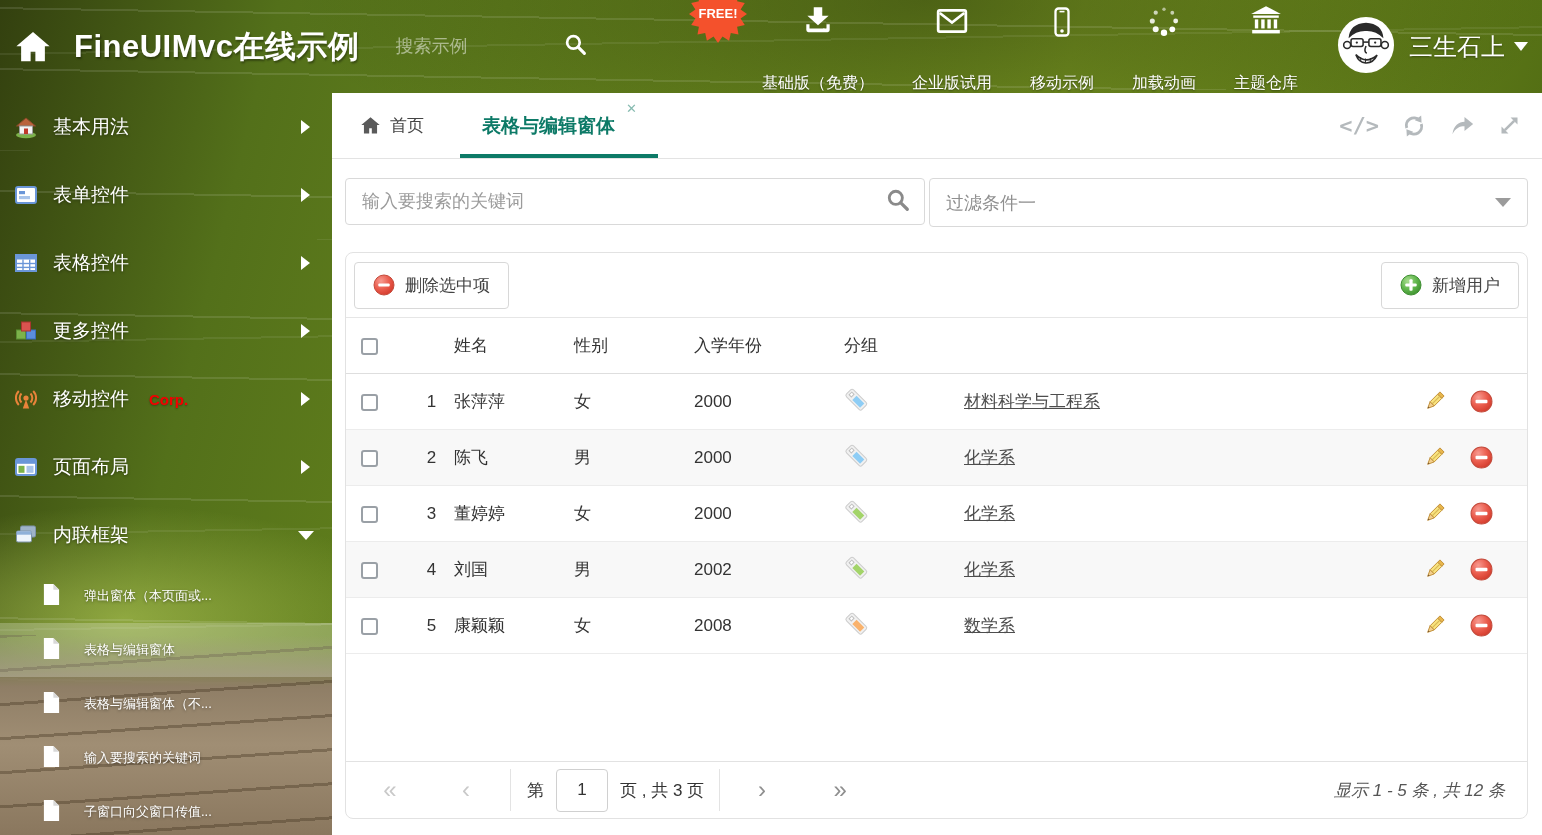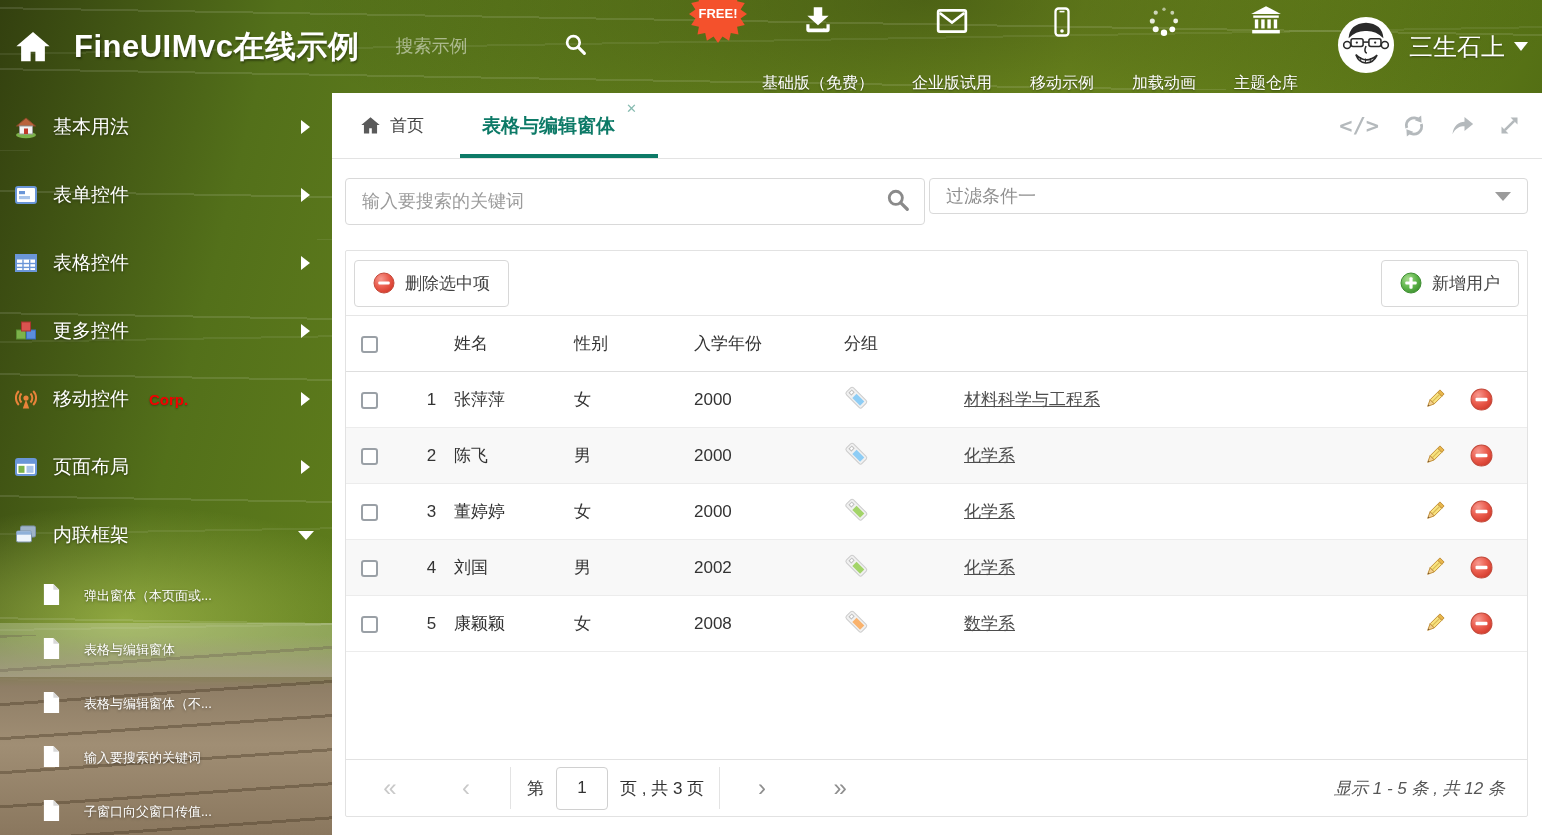--- a/index.html
+++ b/index.html
@@ -69,27 +69,27 @@
   .tab-tools{position:absolute;right:20px;display:flex;align-items:center;gap:22px;}
   .tool{cursor:pointer;display:flex;align-items:center;}
   .code-glyph{font-family:"DejaVu Sans Mono",monospace;font-size:22px;font-weight:bold;color:#b4b9bc;}
   .content{padding:19px 14px 0 13px;height:calc(100% - 66px);}
   
   .filter-row{display:flex;gap:4px;}
   .search-box{flex:0 0 580px;height:47px;border:1px solid #d9d9d9;border-radius:4px;
     display:flex;align-items:center;padding:0 14px;background:#fff;}
   .search-box input{flex:1;border:none;outline:none;font-size:18px;color:#333;font-family:inherit;}
   .search-box input::placeholder{color:#9b9b9b;}
-  .filter-select{flex:1;height:36px;border:1px solid #d9d9d9;border-radius:4px;display:flex;
+  .filter-select{flex:1;height:49px;border:1px solid #d9d9d9;border-radius:4px;display:flex;
     align-items:center;padding:0 16px;cursor:pointer;background:#fff;}
   .filter-select .fval{flex:1;font-size:18px;color:#8f8f8f;}
   .sel-caret{width:0;height:0;border-left:8px solid transparent;border-right:8px solid transparent;
     border-top:9px solid #9b9b9b;}
   
-  .grid-panel{margin-top:25px;height:567px;border:1px solid #e2e2e2;border-radius:2px;
+  .grid-panel{margin-top:25px;height:567px;border:1px solid #e2e2e2;border-radius:8px;
     display:flex;flex-direction:column;background:#fff;}
   .panel-toolbar{height:65px;display:flex;align-items:center;justify-content:space-between;
     padding:0 8px;border-bottom:1px solid #e6e6e6;}
   .btn{display:inline-flex;align-items:center;gap:10px;height:47px;padding:0 18px;
     background:#fff;border:1px solid #d8d8d8;border-radius:4px;font-size:17px;color:#444;cursor:pointer;}
   .thead,.trow{display:grid;grid-template-columns:63px 45px 120px 120px 150px 120px 1fr 120px;
     align-items:center;}
   .thead{height:56px;border-bottom:1px solid #dedede;font-size:17px;color:#333;}
   .trow{height:56px;border-bottom:1px solid #ececec;font-size:17px;color:#333;}
   .trow.alt{background:#f8f8f8;}

